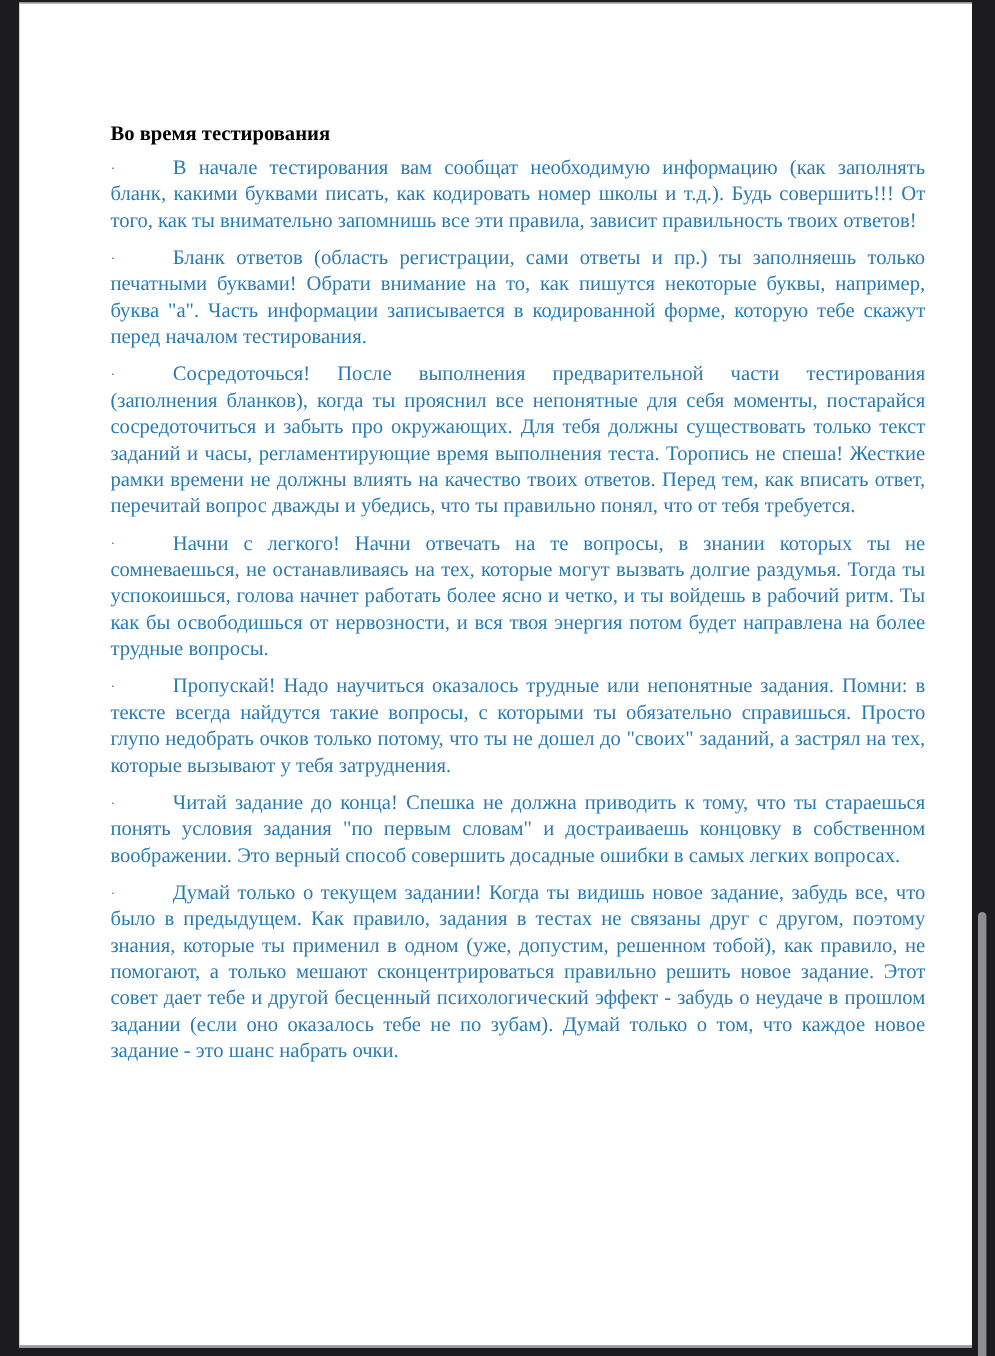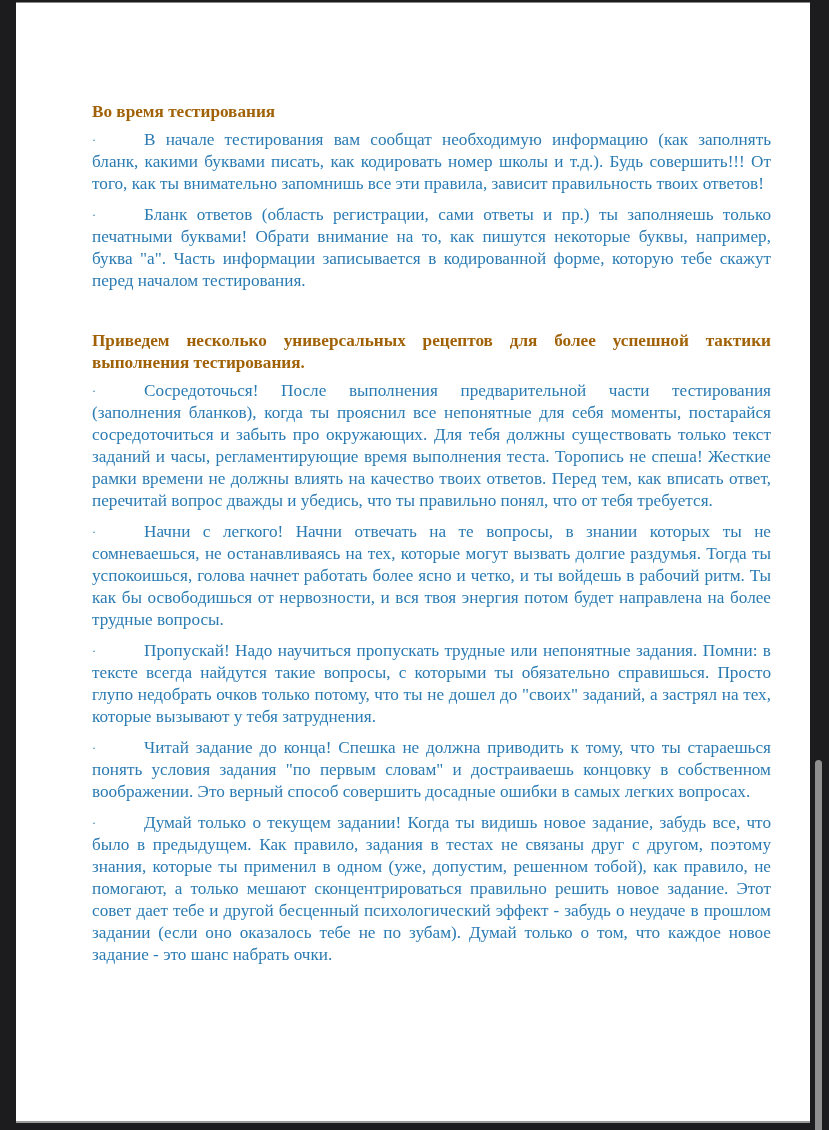--- a/index.html
+++ b/index.html
@@ -35,21 +35,21 @@
     position: absolute;
     left: 76px;
     top: 98px;
     width: 679px;
     color: #2b7bb3;
     font-size: 17.2px;
     line-height: 22px;
   }
   .heading {
     font-weight: bold;
-    color: #a16207;
+    color: #000000;
     margin: 0 0 6px 0;
     text-align: left;
   }
   .heading.h2 {
     margin-top: 38px;
     text-align: justify;
     text-align-last: left;
   }
   .para {
     position: relative;
@@ -95,35 +95,34 @@
       <div class="para">
         <span class="bullet">·</span>
         <span>В начале тестирования вам сообщат необходимую информацию (как заполнять бланк, какими буквами писать, как кодировать номер школы и т.д.). Будь совершить!!! От того, как ты внимательно запомнишь все эти правила, зависит правильность твоих ответов!</span>
       </div>
 
       <div class="para">
         <span class="bullet">·</span>
         <span>Бланк ответов (область регистрации, сами ответы и пр.) ты заполняешь только печатными буквами! Обрати внимание на то, как пишутся некоторые буквы, например, буква "а". Часть информации записывается в кодированной форме, которую тебе скажут перед началом тестирования.</span>
       </div>
 
-      <div class="heading h2">Приведем несколько универсальных рецептов для более успешной тактики выполнения тестирования.</div>
 
       <div class="para">
         <span class="bullet">·</span>
         <span>Сосредоточься! После выполнения предварительной части тестирования (заполнения бланков), когда ты прояснил все непонятные для себя моменты, постарайся сосредоточиться и забыть про окружающих. Для тебя должны существовать только текст заданий и часы, регламентирующие время выполнения теста. Торопись не спеша! Жесткие рамки времени не должны влиять на качество твоих ответов. Перед тем, как вписать ответ, перечитай вопрос дважды и убедись, что ты правильно понял, что от тебя требуется.</span>
       </div>
 
       <div class="para">
         <span class="bullet">·</span>
         <span>Начни с легкого! Начни отвечать на те вопросы, в знании которых ты не сомневаешься, не останавливаясь на тех, которые могут вызвать долгие раздумья. Тогда ты успокоишься, голова начнет работать более ясно и четко, и ты войдешь в рабочий ритм. Ты как бы освободишься от нервозности, и вся твоя энергия потом будет направлена на более трудные вопросы.</span>
       </div>
 
       <div class="para">
         <span class="bullet">·</span>
-        <span>Пропускай! Надо научиться пропускать трудные или непонятные задания. Помни: в тексте всегда найдутся такие вопросы, с которыми ты обязательно справишься. Просто глупо недобрать очков только потому, что ты не дошел до "своих" заданий, а застрял на тех, которые вызывают у тебя затруднения.</span>
+        <span>Пропускай! Надо научиться оказалось трудные или непонятные задания. Помни: в тексте всегда найдутся такие вопросы, с которыми ты обязательно справишься. Просто глупо недобрать очков только потому, что ты не дошел до "своих" заданий, а застрял на тех, которые вызывают у тебя затруднения.</span>
       </div>
 
       <div class="para">
         <span class="bullet">·</span>
         <span>Читай задание до конца! Спешка не должна приводить к тому, что ты стараешься понять условия задания "по первым словам" и достраиваешь концовку в собственном воображении. Это верный способ совершить досадные ошибки в самых легких вопросах.</span>
       </div>
 
       <div class="para">
         <span class="bullet">·</span>
         <span>Думай только о текущем задании! Когда ты видишь новое задание, забудь все, что было в предыдущем. Как правило, задания в тестах не связаны друг с другом, поэтому знания, которые ты применил в одном (уже, допустим, решенном тобой), как правило, не помогают, а только мешают сконцентрироваться правильно решить новое задание. Этот совет дает тебе и другой бесценный психологический эффект - забудь о неудаче в прошлом задании (если оно оказалось тебе не по зубам). Думай только о том, что каждое новое задание - это шанс набрать очки.</span>

